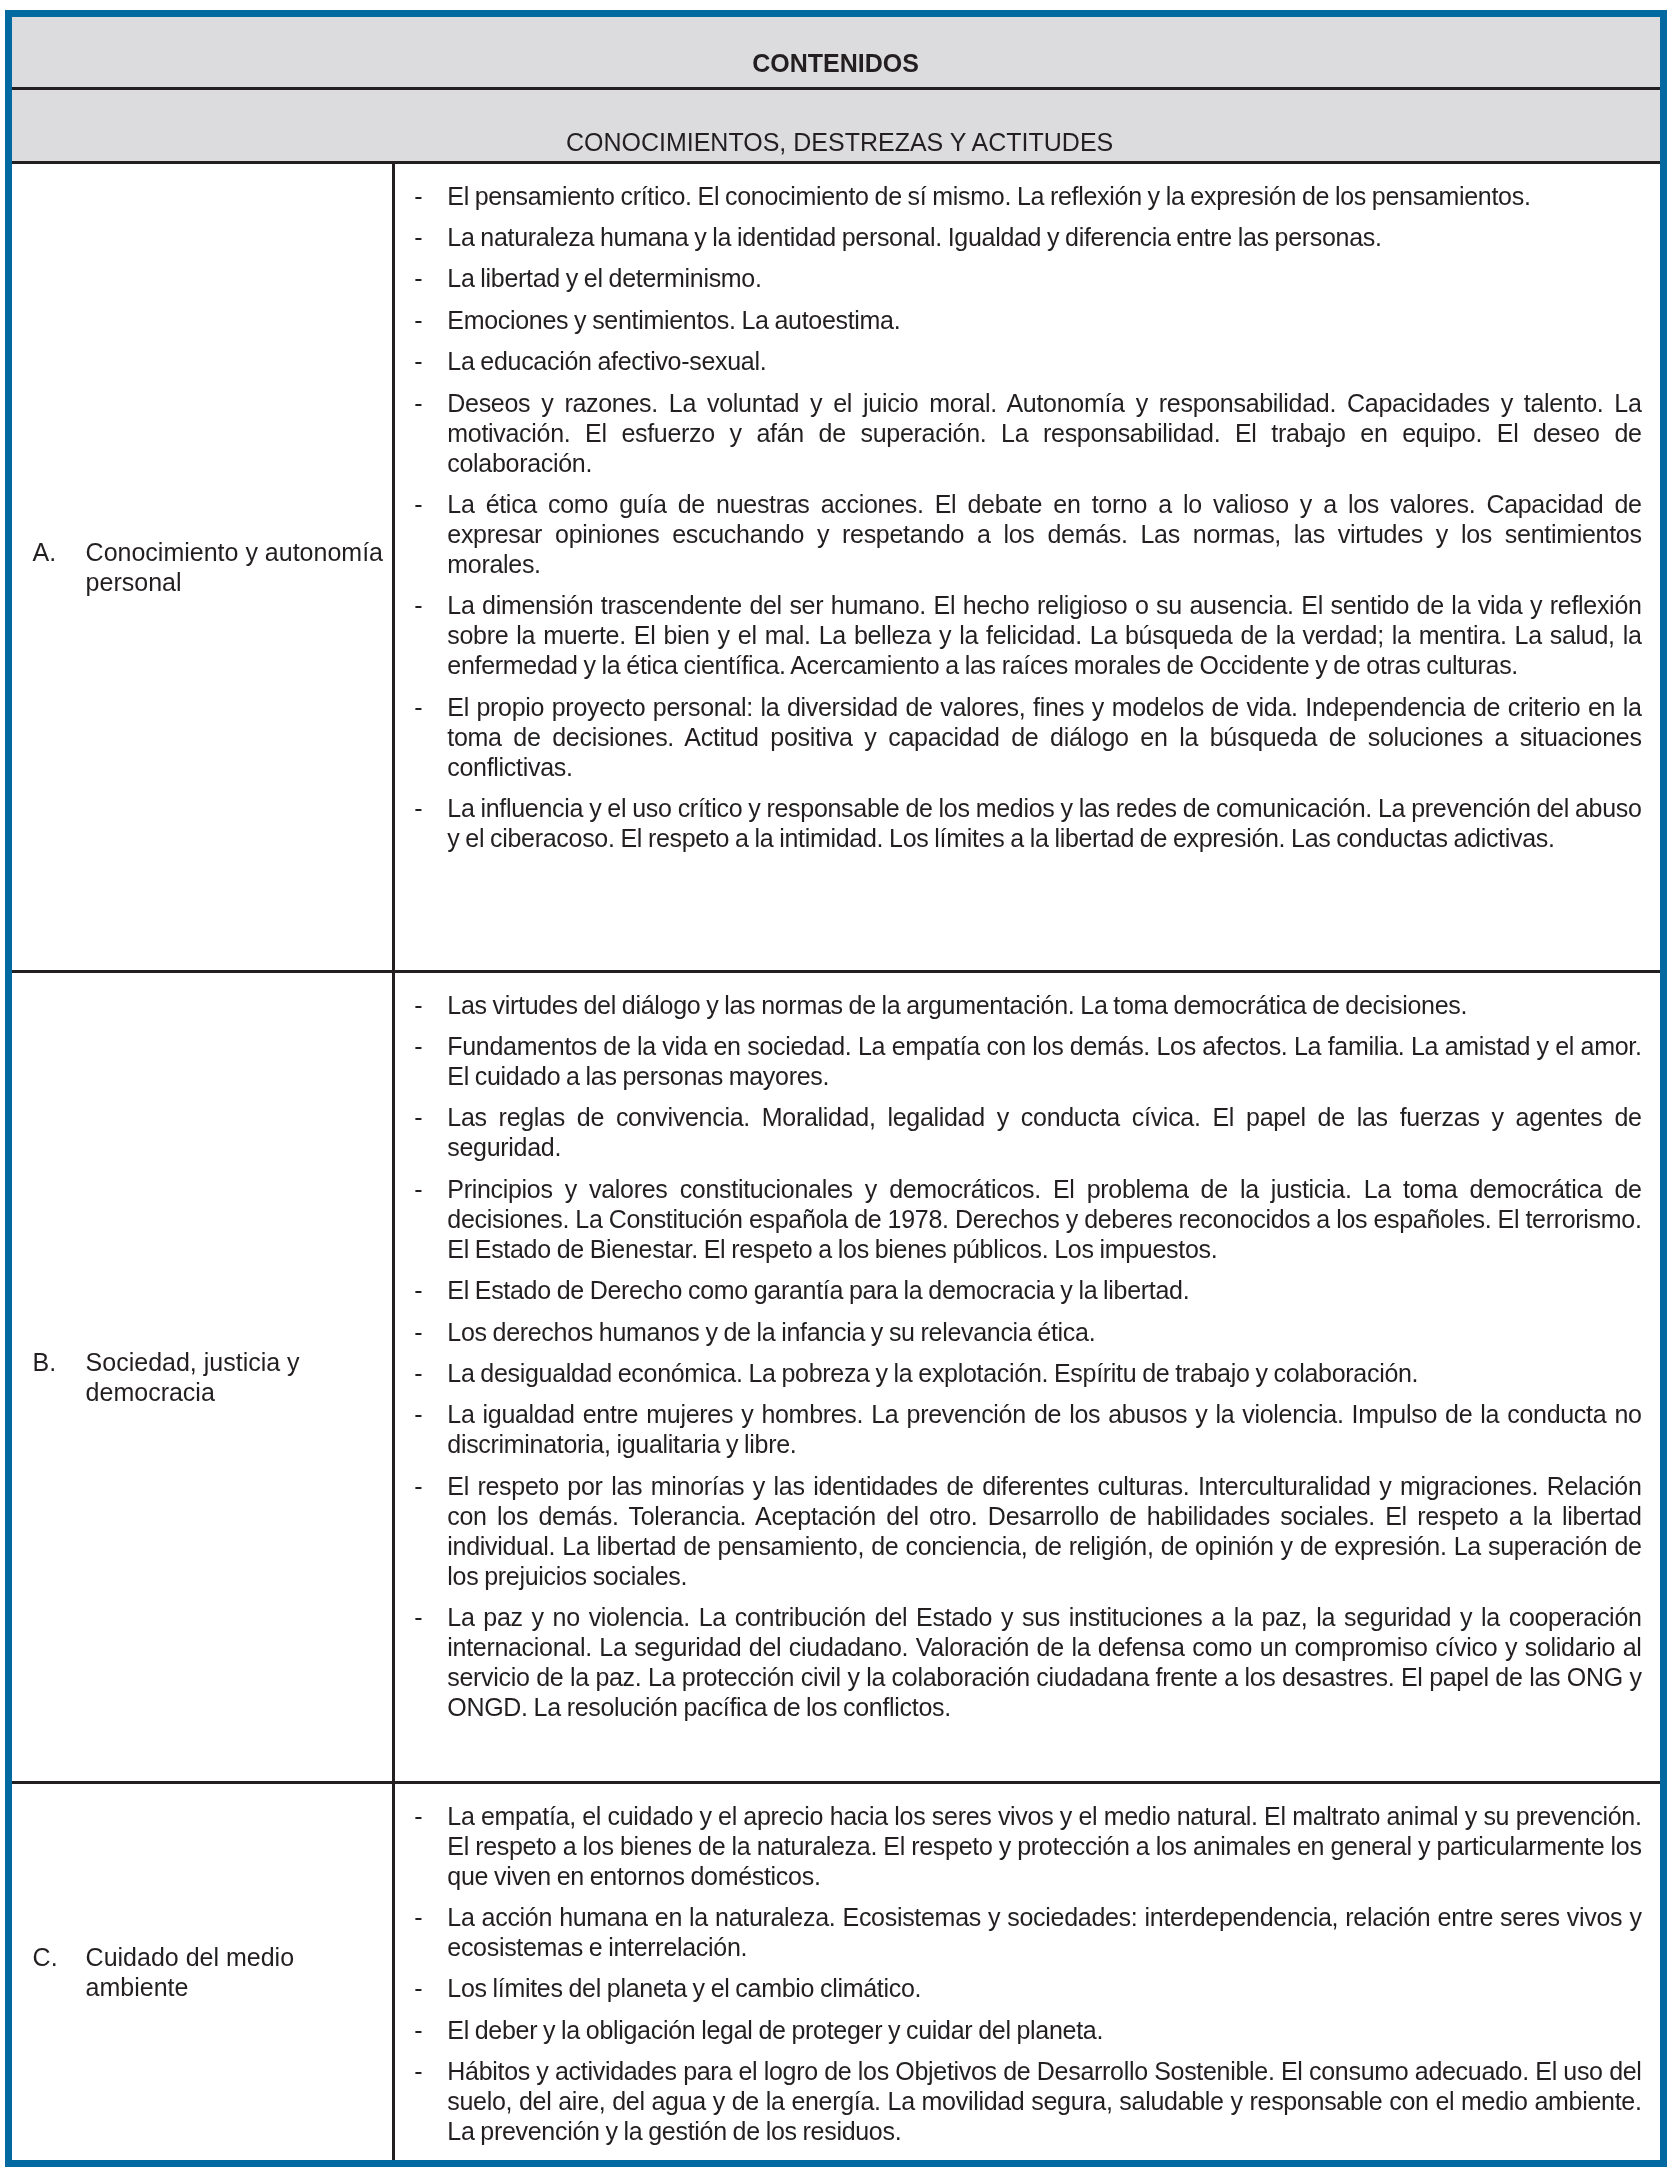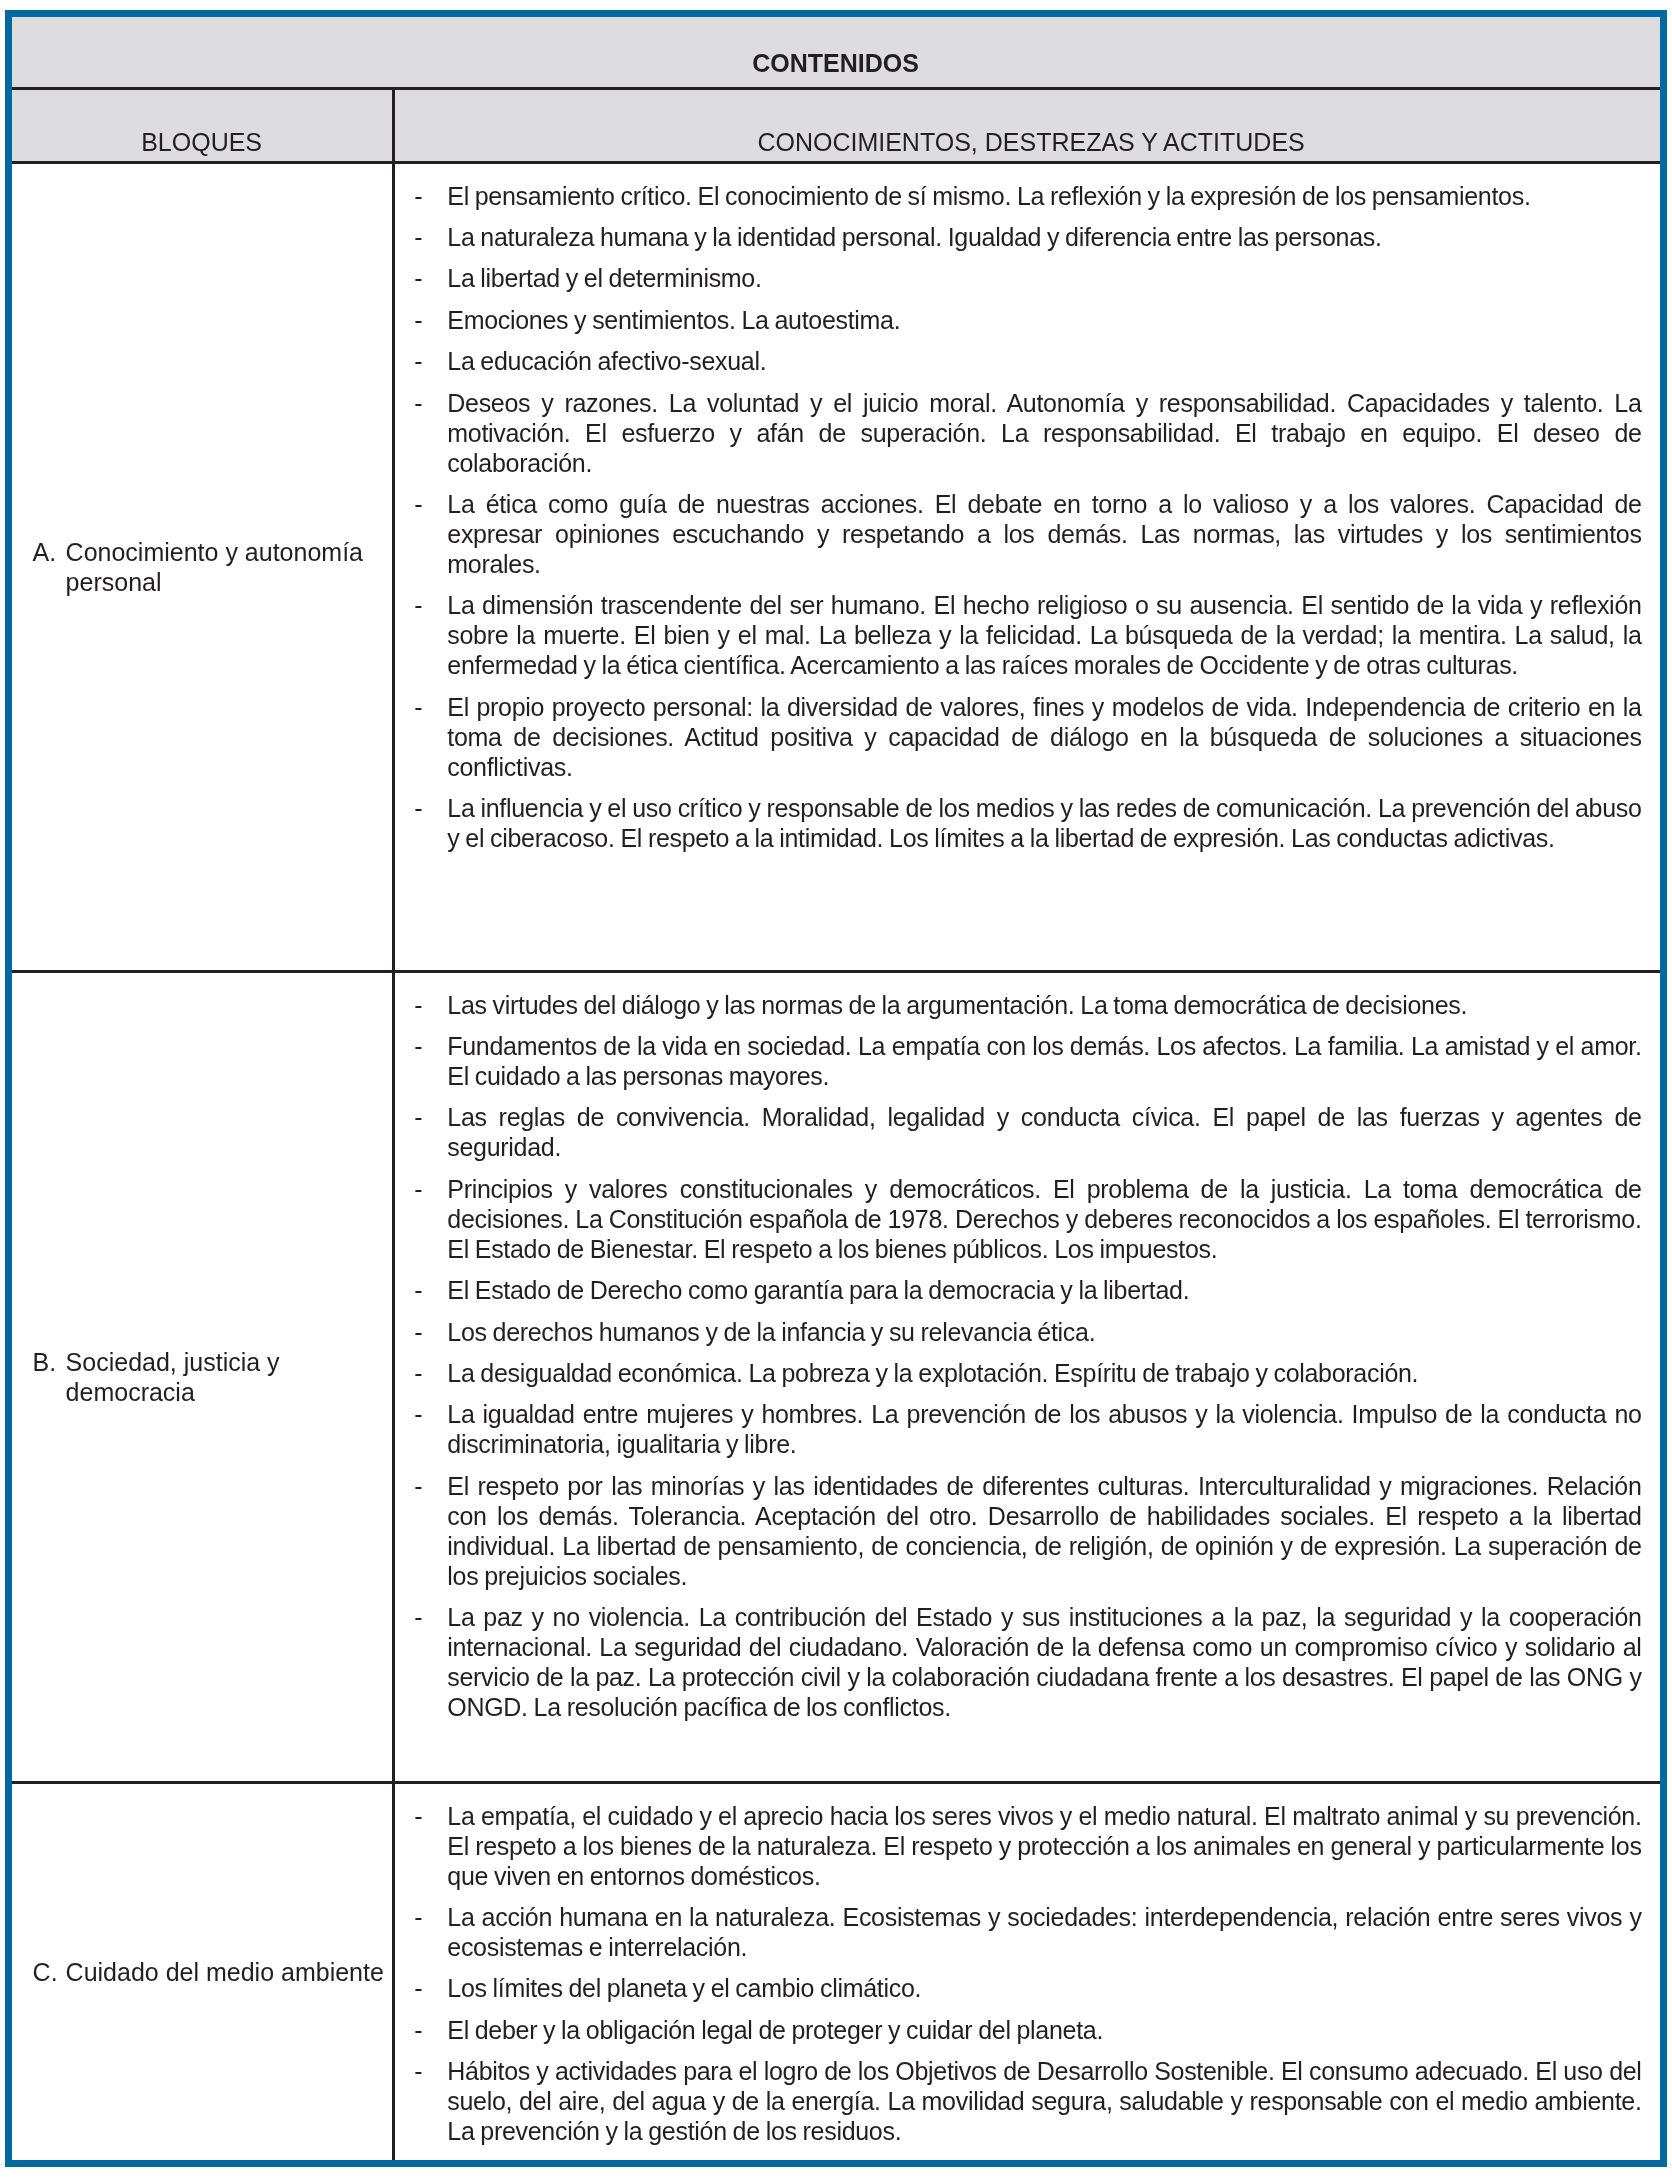--- a/index.html
+++ b/index.html
@@ -37,21 +37,21 @@
 
   .section { display: flex; border-bottom: 3px solid #231f20; }
   .section:last-child { border-bottom: none; }
   .section .col-left {
     display: flex; align-items: center;
     padding-left: 21px; padding-right: 7.6px;
     font-size: 25px; line-height: 30px;
   }
   .label { display: flex; }
   .label .letter { width: 33px; flex: none; }
-  .label .text { flex: 1; }
+  .label .text { flex: 1; margin-left: 20px; }
 
   .section .col-right { padding: 16.7px 18px 6px 16.7px; }
   ul.items { list-style: none; }
   ul.items li {
     display: flex;
     font-size: 25px; line-height: 30px;
     margin-bottom: 11.4px;
   }
   ul.items li:last-child { margin-bottom: 0; }
   .dash { width: 36px; flex: none; padding-left: 3px; }
@@ -62,21 +62,20 @@
   #sec-c { flex: 1; }
 </style>
 </head>
 <body>
 
 <div class="table">
   <div class="row-title">
     <span>CONTENIDOS</span>
   </div>
   <div class="row-head">
-    <div class="col-left">BLOQUES</div>
     <div class="col-right">CONOCIMIENTOS, DESTREZAS Y ACTITUDES</div>
   </div>
 
   <div class="section" id="sec-a">
     <div class="col-left">
       <div class="label">
         <span class="letter">A.</span>
         <span class="text">Conocimiento y autonomía personal</span>
       </div>
     </div>

